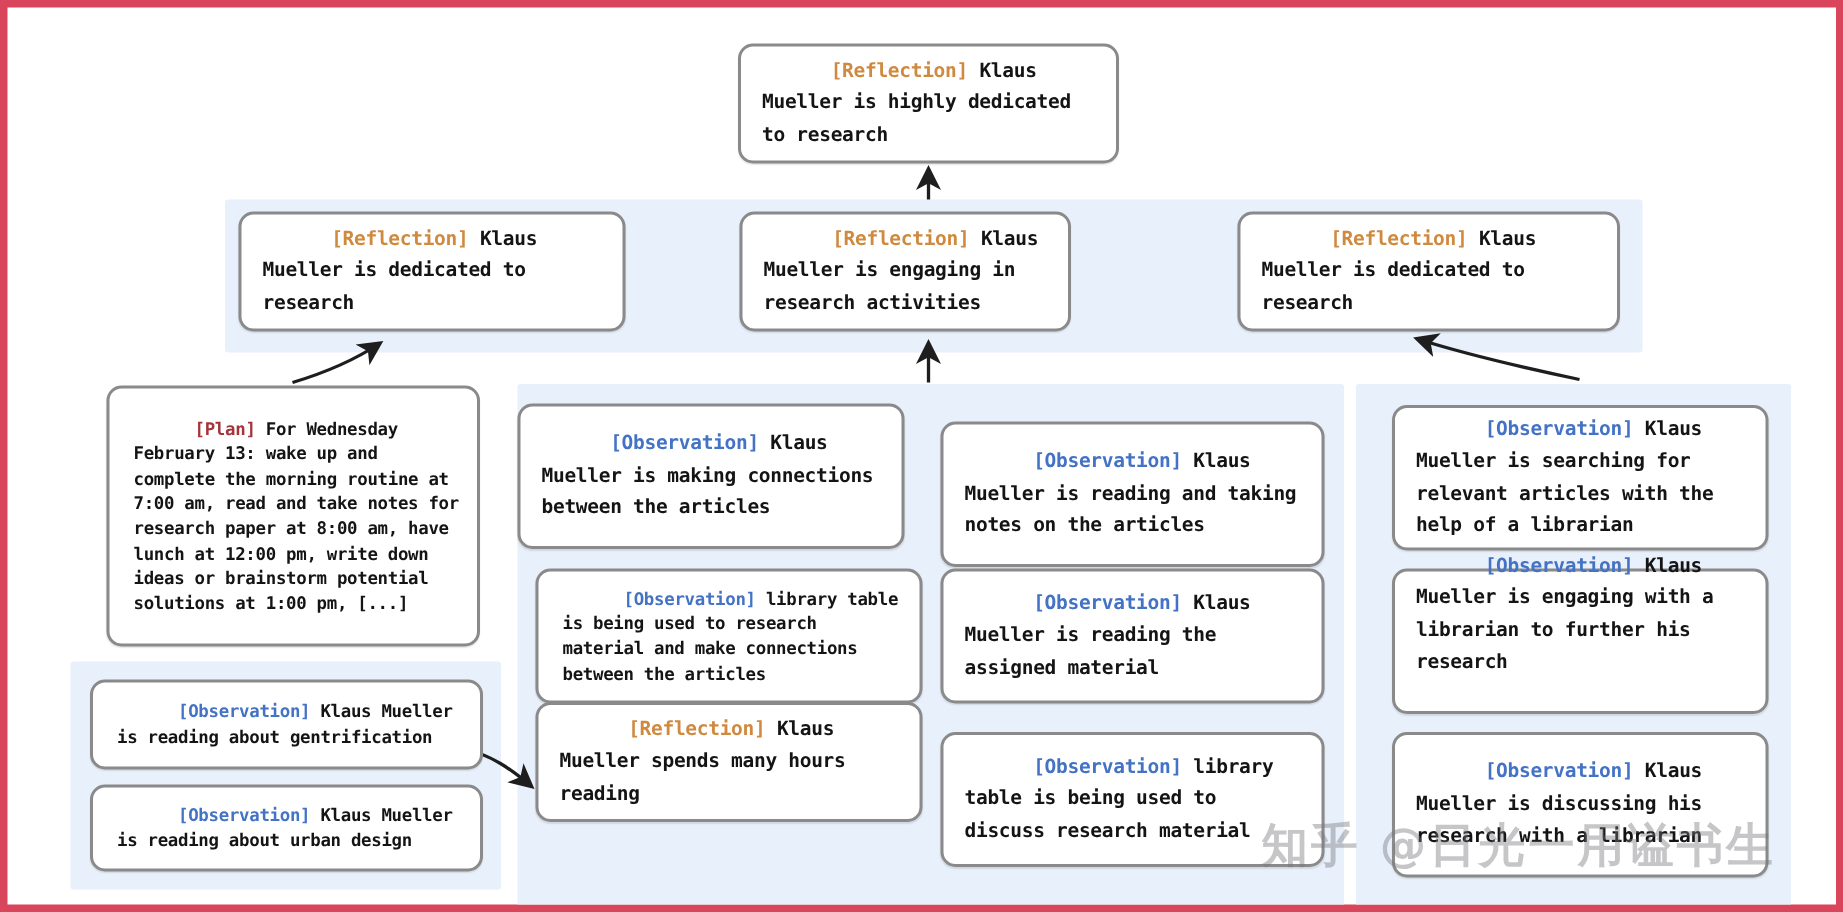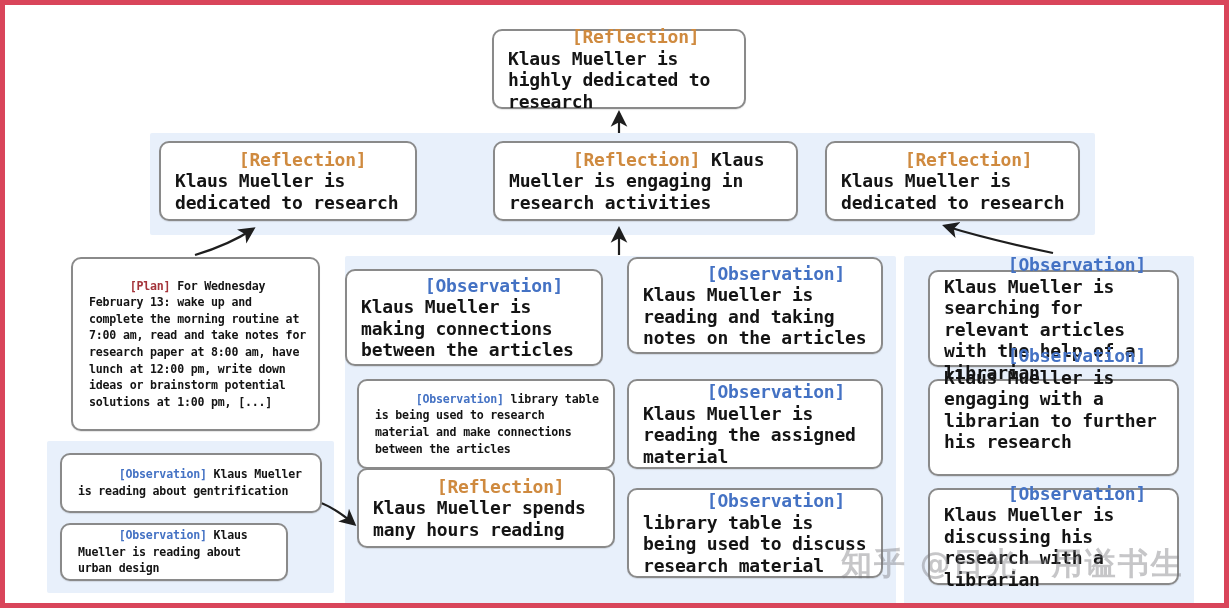--- a/index.html
+++ b/index.html
@@ -36,21 +36,21 @@
   }
   .node .txt {
     display: block;
     padding: 0 10px 0 14px;
     font-weight: bold;
     color: #141414;
     letter-spacing: -0.2px;
     white-space: pre-wrap;
     word-break: normal;
   }
-  .fs-reg .txt { font-size: 18px; line-height: 21.5px; }
+  .fs-reg .txt { font-size: 13px; line-height: 21.5px; }
   .fs-xs  .txt { font-size: 11.6px; line-height: 16.6px; padding-left: 16px; }
 
   .tag-reflection { color: #cf8a3f; font-weight: bold; }
   .tag-observation { color: #4472c4; font-weight: bold; }
   .tag-plan { color: #a4343a; font-weight: bold; }
 
   
   #arrows {
     position: absolute;
     left: 0; top: 0;
@@ -105,21 +105,21 @@
       <span class="tag-reflection">[Reflection]</span><span> Klaus Mueller is highly dedicated to research</span>
     </span>
   </div>
 
   <div class="node fs-reg" style="left:154px; top:136px; width:258px; height:80px;">
     <span class="txt">
       <span class="tag-reflection">[Reflection]</span><span> Klaus Mueller is dedicated to research</span>
     </span>
   </div>
 
-  <div class="node fs-reg" style="left:488px; top:136px; width:305px; height:80px;">
+  <div class="node fs-reg" style="left:488px; top:136px; width:221px; height:80px;">
     <span class="txt">
       <span class="tag-reflection">[Reflection]</span><span> Klaus Mueller is engaging in research activities</span>
     </span>
   </div>
 
   <div class="node fs-reg" style="left:820px; top:136px; width:255px; height:80px;">
     <span class="txt">
       <span class="tag-reflection">[Reflection]</span><span> Klaus Mueller is dedicated to research</span>
     </span>
   </div>
@@ -128,21 +128,21 @@
     <span class="txt">
       <span class="tag-plan">[Plan]</span><span> For Wednesday February 13: wake up and complete the morning routine at 7:00 am, read and take notes for research paper at 8:00 am, have lunch at 12:00 pm, write down ideas or brainstorm potential solutions at 1:00 pm, [...]</span>
     </span>
   </div>
 
   <div class="node fs-xs" style="left:55px; top:448px; width:262px; height:60px;">
     <span class="txt">
       <span class="tag-observation">[Observation]</span><span> Klaus Mueller is reading about gentrification</span>
     </span>
   </div>
-  <div class="node fs-xs" style="left:55px; top:518px; width:228px; height:58px;">
+  <div class="node fs-xs" style="left:55px; top:518px; width:262px; height:58px;">
     <span class="txt">
       <span class="tag-observation">[Observation]</span><span> Klaus Mueller is reading about urban design</span>
     </span>
   </div>
 
   <div class="node fs-reg" style="left:340px; top:264px; width:258px; height:97px;">
     <span class="txt">
       <span class="tag-observation">[Observation]</span><span> Klaus Mueller is making connections between the articles</span>
     </span>
   </div>
@@ -150,21 +150,21 @@
     <span class="txt">
       <span class="tag-observation">[Observation]</span><span> library table is being used to research material and make connections between the articles</span>
     </span>
   </div>
   <div class="node fs-reg" style="left:352px; top:463px; width:258px; height:80px;">
     <span class="txt">
       <span class="tag-reflection">[Reflection]</span><span> Klaus Mueller spends many hours reading</span>
     </span>
   </div>
 
-  <div class="node fs-reg" style="left:622px; top:252px; width:256px; height:97px;">
+  <div class="node fs-reg" style="left:622px; top:276px; width:256px; height:97px;">
     <span class="txt">
       <span class="tag-observation">[Observation]</span><span> Klaus Mueller is reading and taking notes on the articles</span>
     </span>
   </div>
   <div class="node fs-reg" style="left:622px; top:374px; width:256px; height:90px;">
     <span class="txt">
       <span class="tag-observation">[Observation]</span><span> Klaus Mueller is reading the assigned material</span>
     </span>
   </div>
   <div class="node fs-reg" style="left:622px; top:483px; width:256px; height:90px;">

